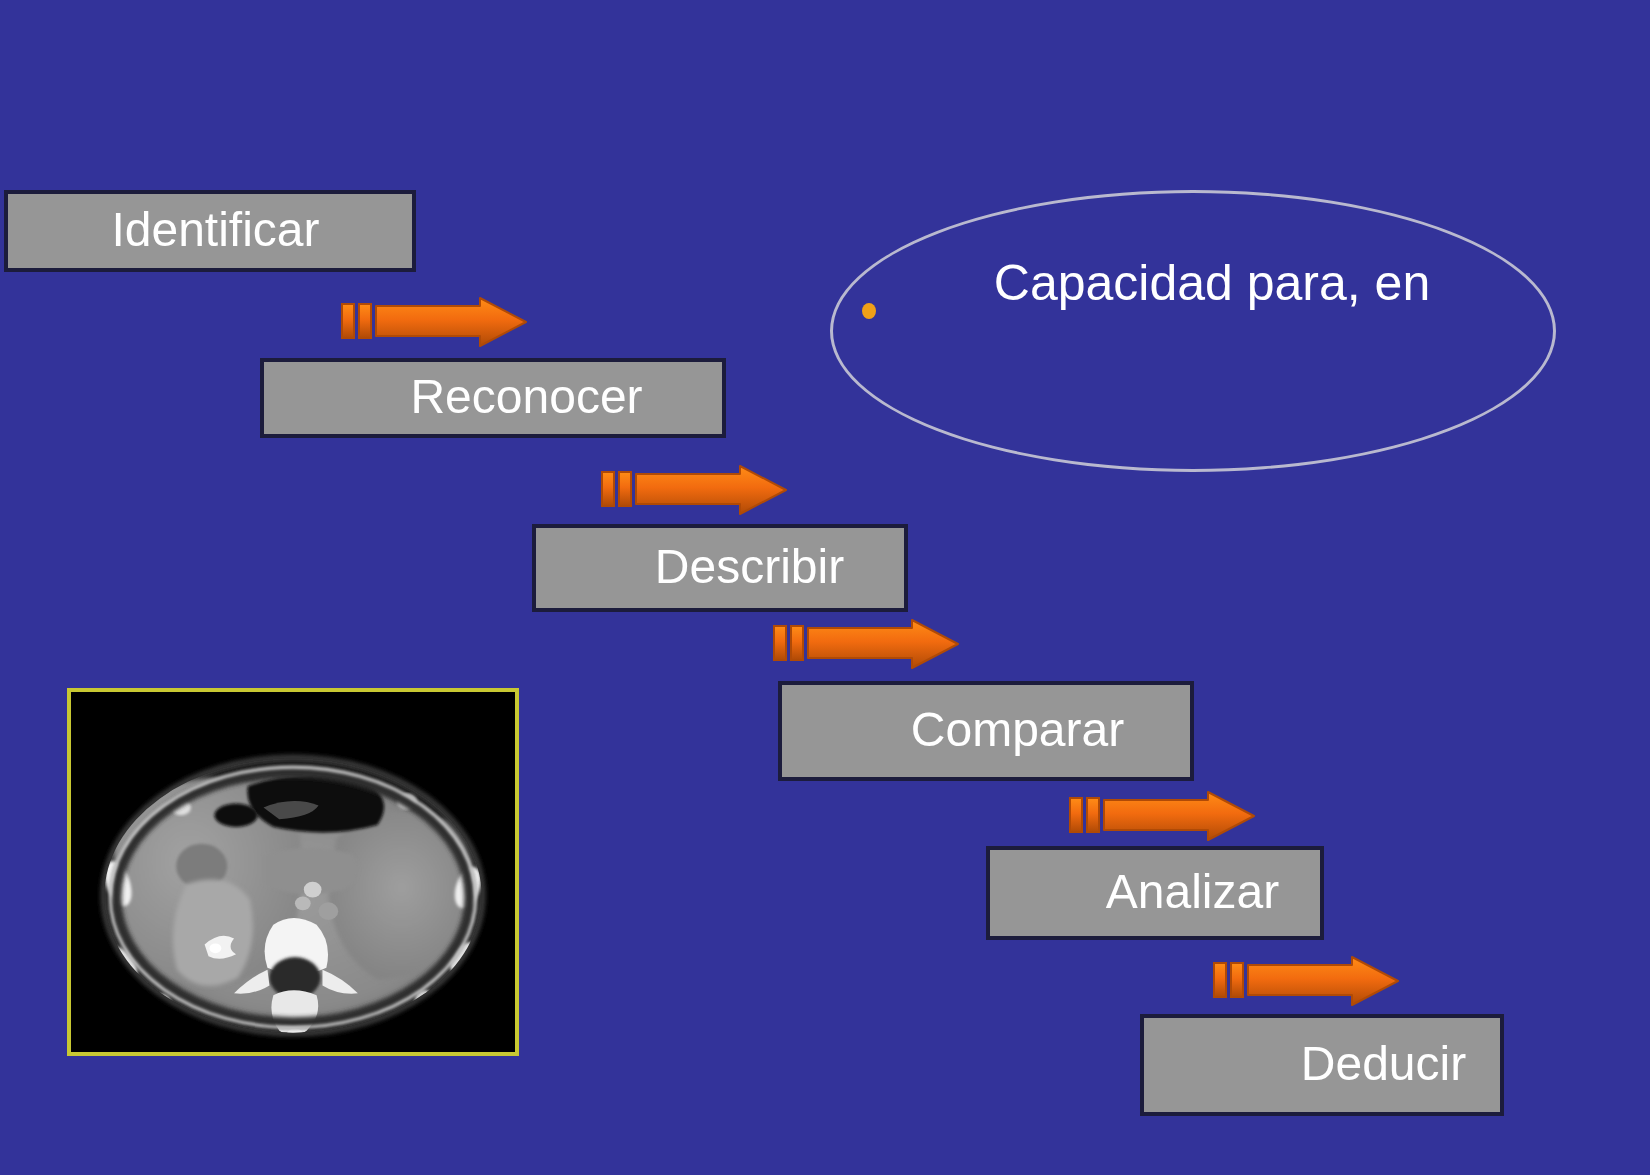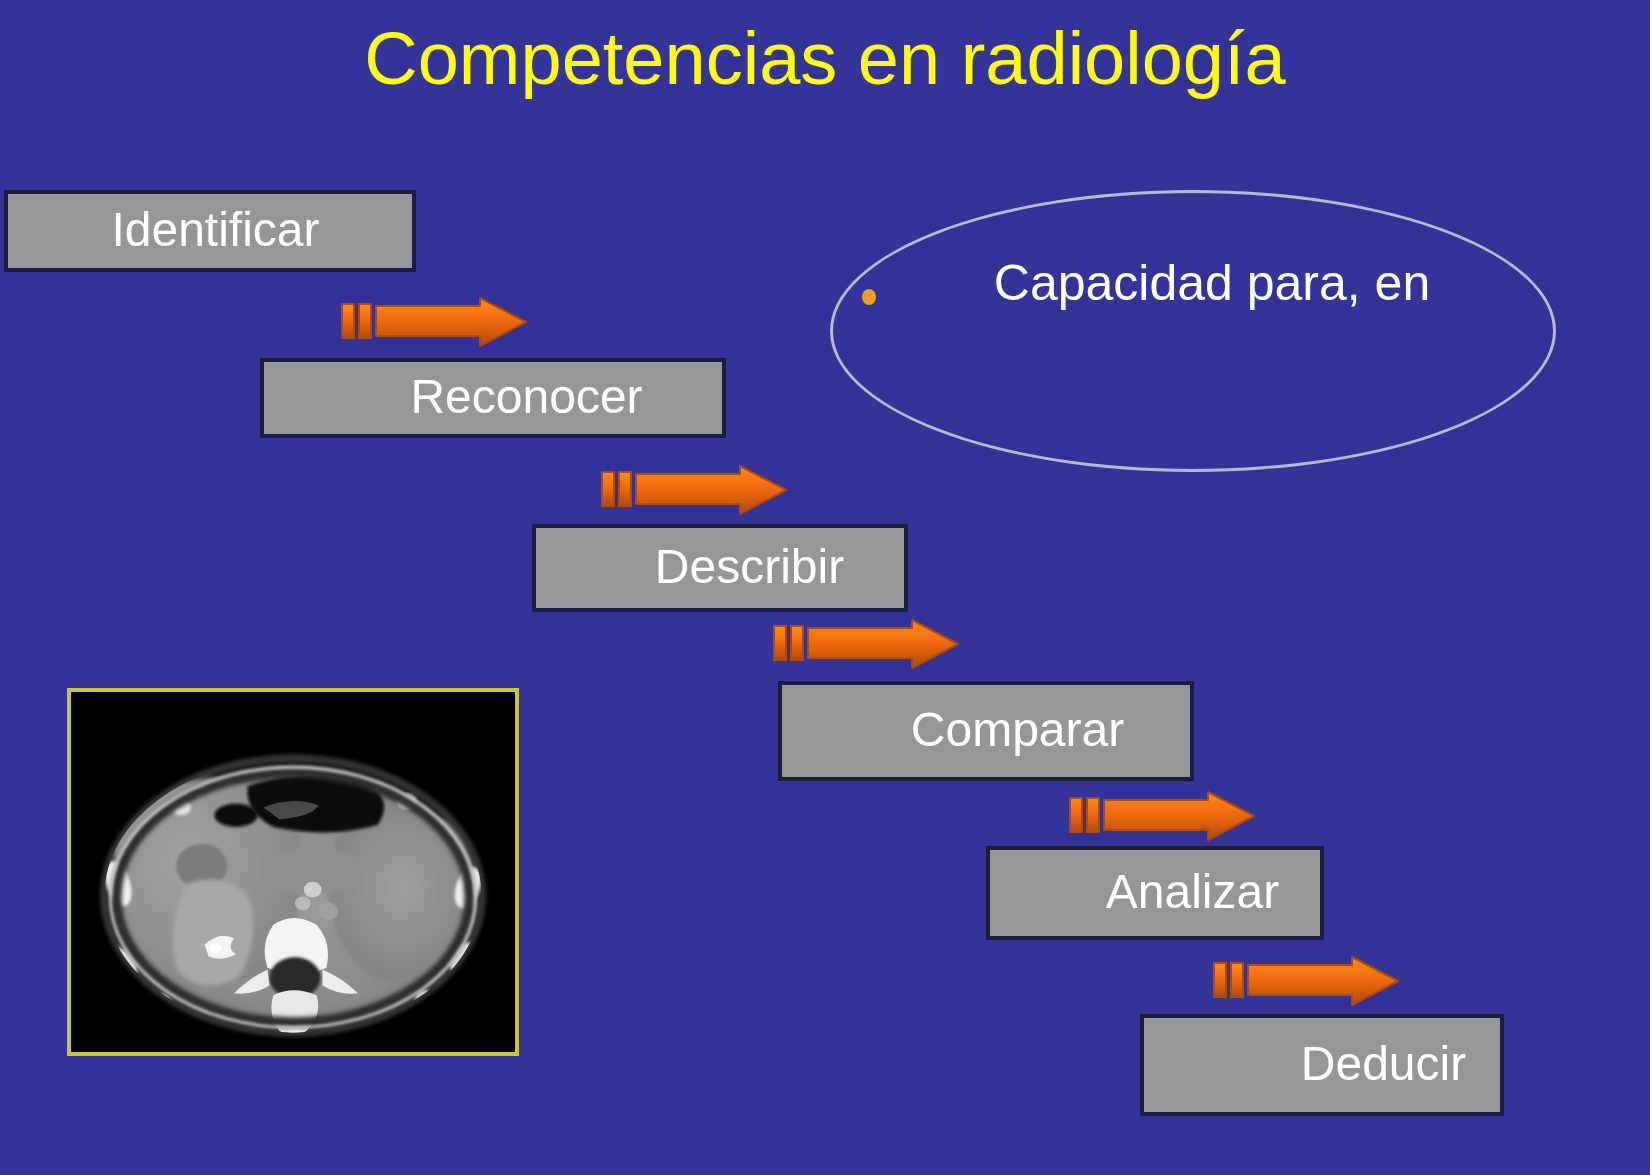--- a/index.html
+++ b/index.html
@@ -89,21 +89,21 @@
     border: 3px solid #b9b9cf;
     border-radius: 50%;
     box-sizing: border-box;
   }
   .callout-body {
     position: absolute;
     left: 862px;
     top: 248px;
     width: 680px;
     display: flex;
-    align-items: center;
+    align-items: flex-end;
   }
   .callout-bullet {
     width: 14px;
     height: 16px;
     background: #f0a018;
     border-radius: 50%;
     margin-top: 26px;
     margin-right: 6px;
     flex: 0 0 auto;
   }
@@ -127,21 +127,20 @@
     background: #000000;
     overflow: hidden;
   }
   .ct-frame svg { display: block; width: 100%; height: 100%; }
 </style>
 </head>
 <body>
 
 <div class="slide">
 
-  <div class="slide-title">Competencias en radiología</div>
 
   <div class="callout-ellipse"></div>
 
   <div class="callout-body">
     <span class="callout-bullet"></span>
     <div class="callout-text">
       <div>Capacidad para, en</div>
     </div>
   </div>
 

